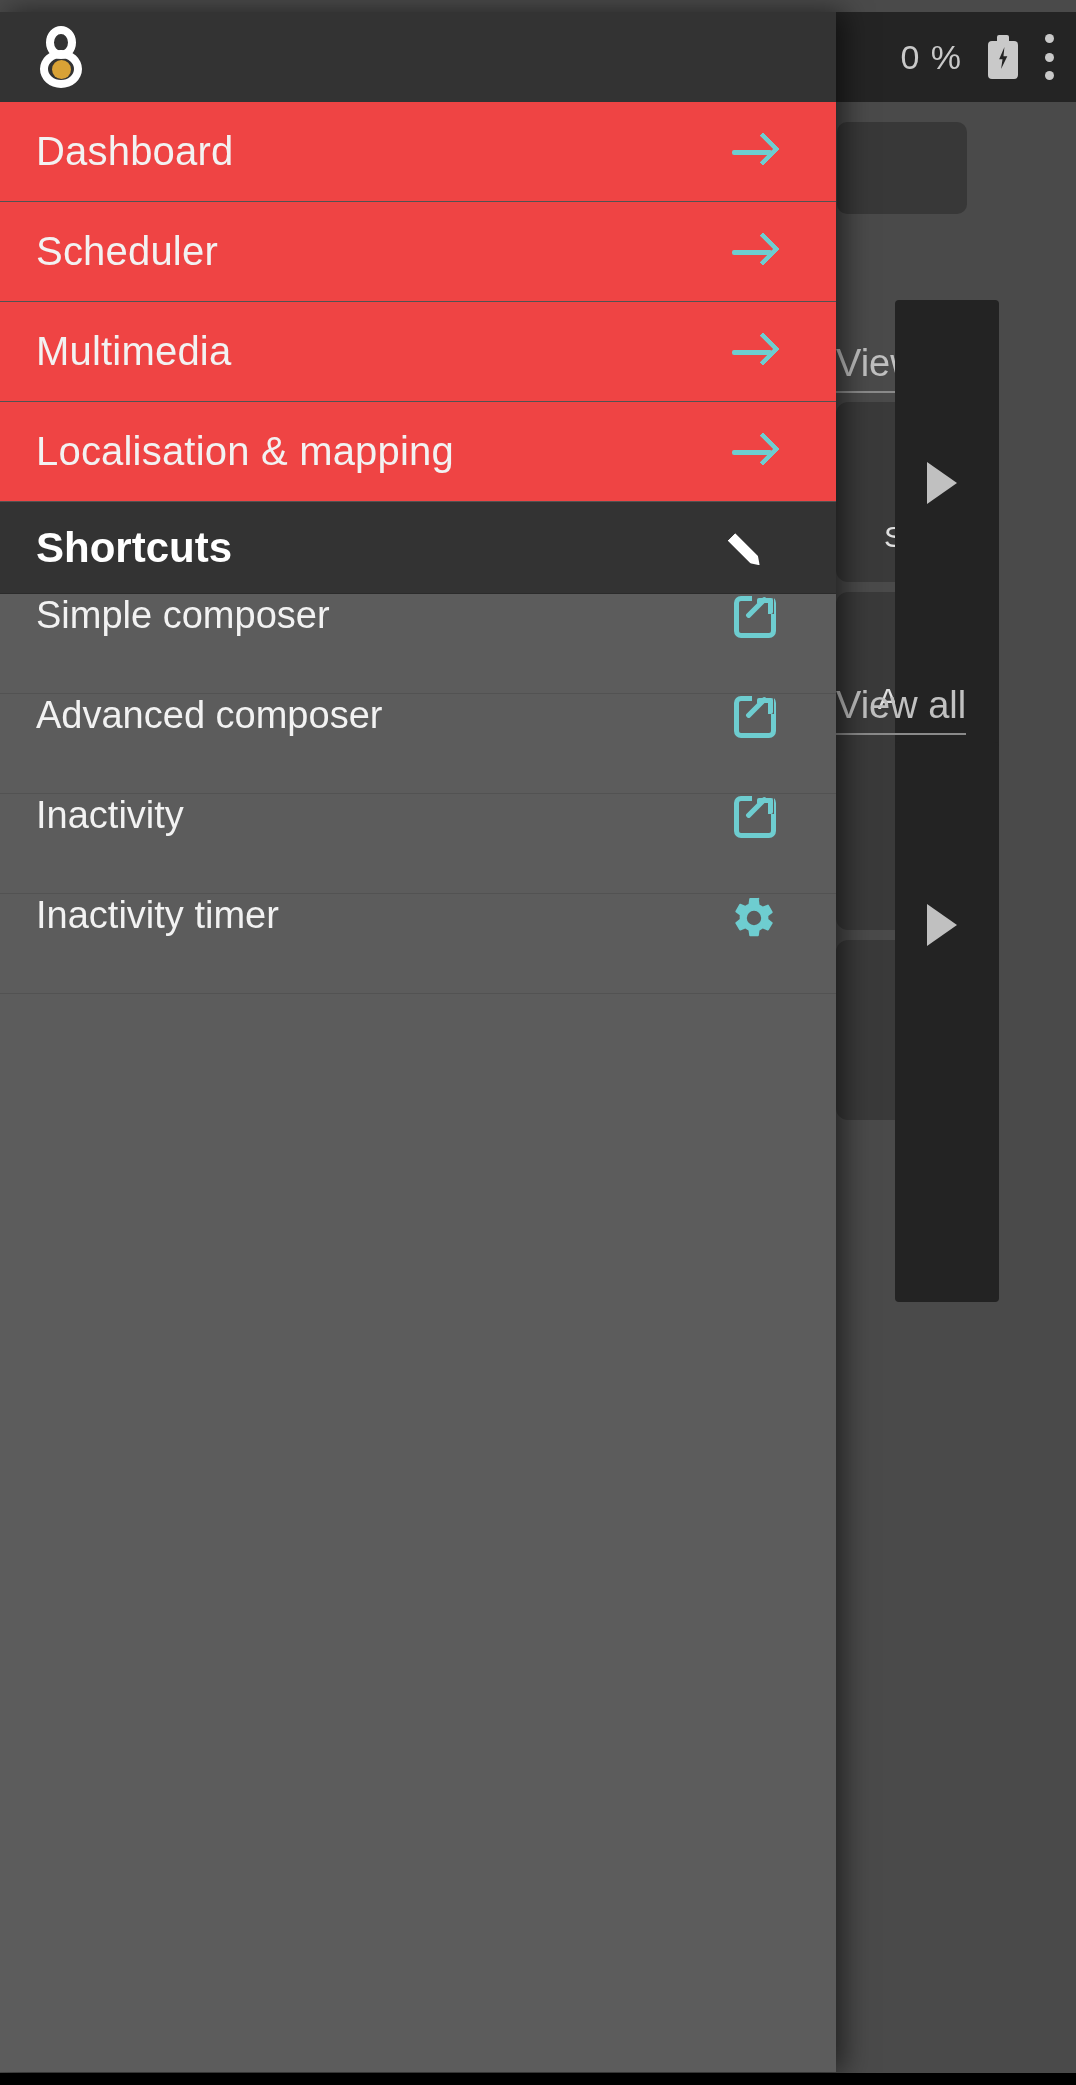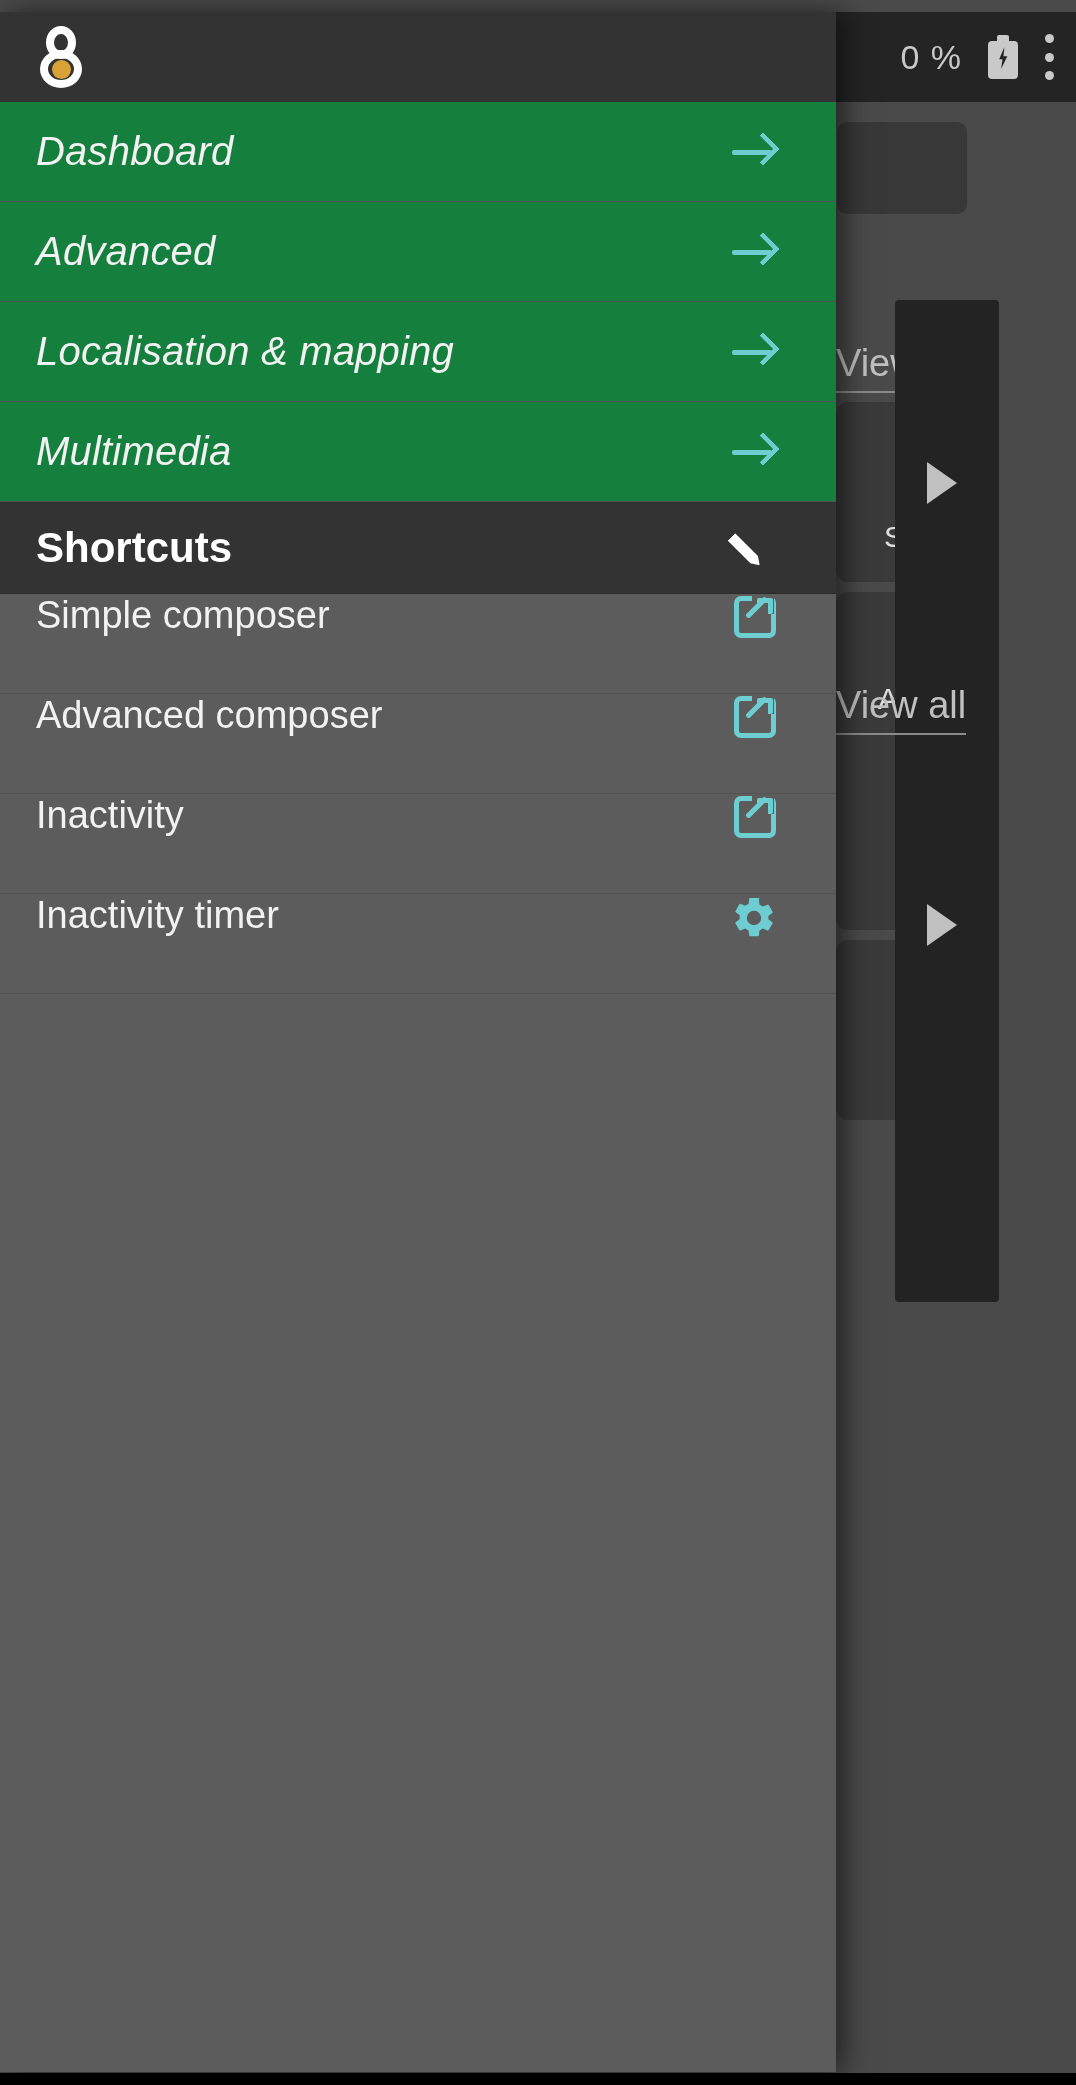--- a/index.html
+++ b/index.html
@@ -106,21 +106,21 @@
     width:42px; height:38px;
     border:8px solid #ffffff;
     border-radius:50%;
   }
   .logo .dot {
     position:absolute; left:16px; top:34px;
     width:19px; height:19px; border-radius:50%;
     background:#d9a236;
   }
 
-  .nav-list { background:#15803d;font-style:italic; }
+  .nav-list { background:#ef4444; }
   .nav-row {
     height:100px;
     display:flex; align-items:center;
     padding:0 58px 0 36px;
     border-bottom:1px solid #525252;
     position:relative;
   }
   .nav-row .label {
     flex:1;
     color:#f2f2f2;
@@ -277,38 +277,38 @@
 
       <div class="nav-row">
         <span class="label">Dashboard</span>
         <span class="arrow-right">
           <span class="shaft"></span>
             <span class="head"></span>
         </span>
       </div>
 
       <div class="nav-row">
-        <span class="label">Advanced</span>
+        <span class="label">Scheduler</span>
         <span class="arrow-right">
           <span class="shaft"></span>
             <span class="head"></span>
         </span>
       </div>
 
 
       <div class="nav-row">
-        <span class="label">Localisation &amp; mapping</span>
+        <span class="label">Multimedia</span>
         <span class="arrow-right">
           <span class="shaft"></span>
             <span class="head"></span>
         </span>
       </div>
 
       <div class="nav-row">
-        <span class="label">Multimedia</span>
+        <span class="label">Localisation &amp; mapping</span>
         <span class="arrow-right">
           <span class="shaft"></span>
             <span class="head"></span>
         </span>
       </div>
     </div>
 
     <div class="section-header">
       <span class="title">Shortcuts</span>
       <span class="pencil-icon">

